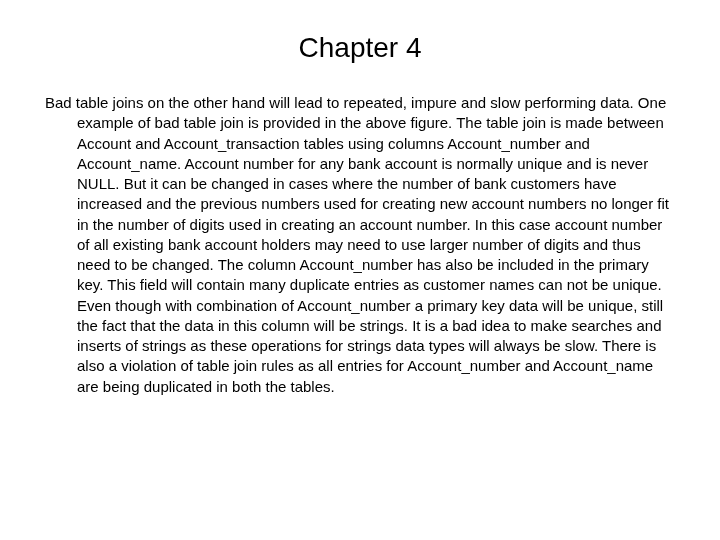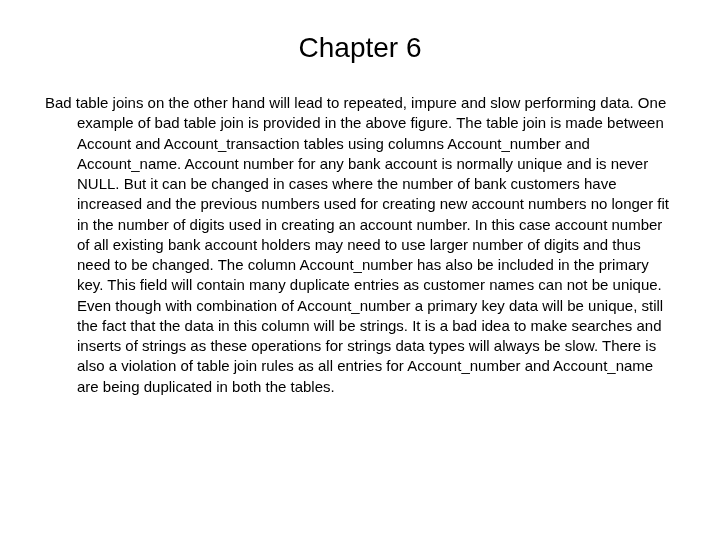--- a/index.html
+++ b/index.html
@@ -30,16 +30,16 @@
       text-align: left;
       padding-left: 0;
       text-indent: -32px;
       margin-left: 32px;
     }
   </style>
 </head>
 <body>
 
 <div class="title-block">
-  <div class="title-line">Chapter 6</div>
+  <div class="title-line">Chapter 4</div>
 </div>
 
 <div class="body-text">Bad table joins on the other hand will lead to repeated, impure and slow performing data. One example of bad table join is provided in the above figure. The table join is made between Account and Account_transaction tables using columns Account_number and Account_name. Account number for any bank account is normally unique and is never NULL. But it can be changed in cases where the number of bank customers have increased and the previous numbers used for creating new account numbers no longer fit in the number of digits used in creating an account number. In this case account number of all existing bank account holders may need to use larger number of digits and thus need to be changed. The column Account_number has also be included in the primary key. This field will contain many duplicate entries as customer names can not be unique. Even though with combination of Account_number a primary key data will be unique, still the fact that the data in this column will be strings. It is a bad idea to make searches and inserts of strings as these operations for strings data types will always be slow. There is also a violation of table join rules as all entries for Account_number and Account_name are being duplicated in both the tables.</div>
 
 </body></html>

